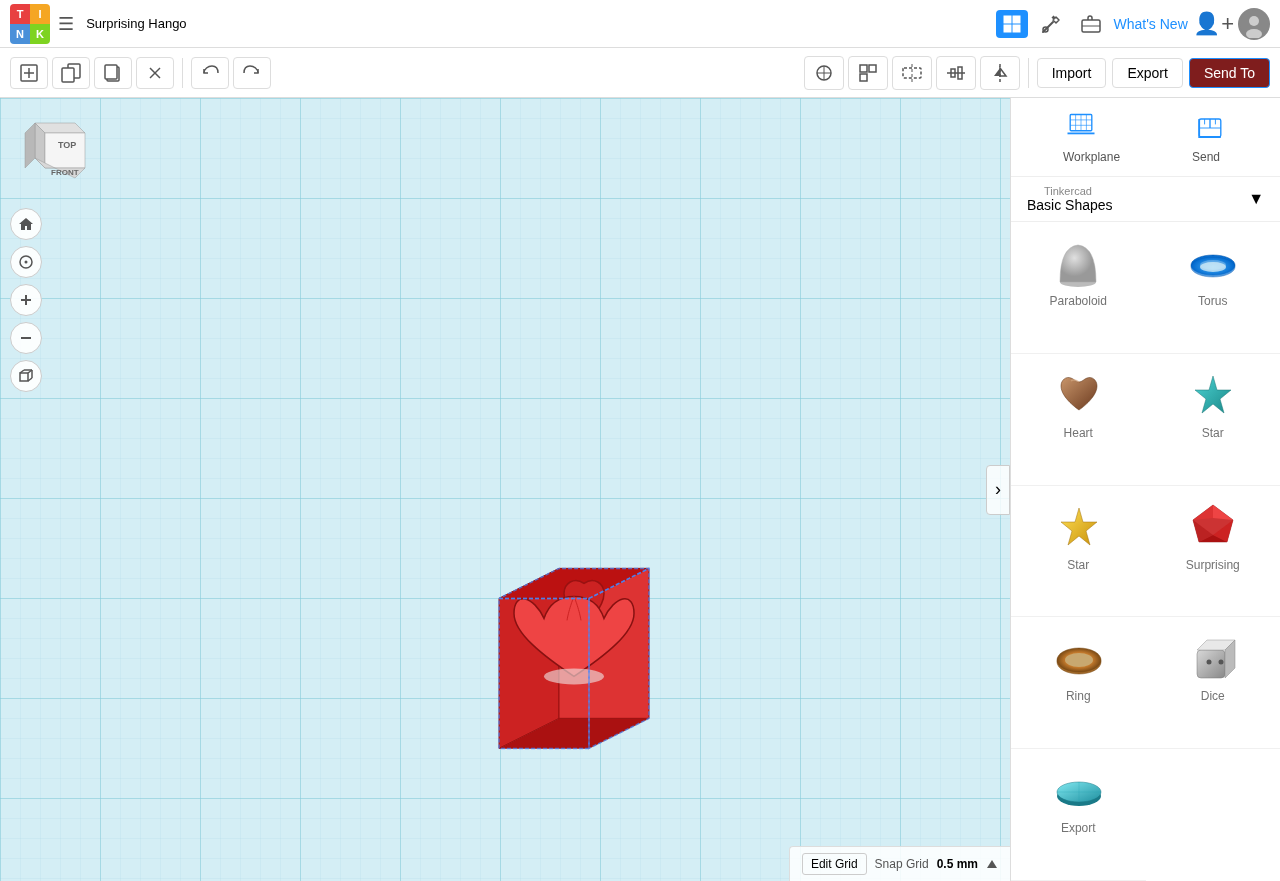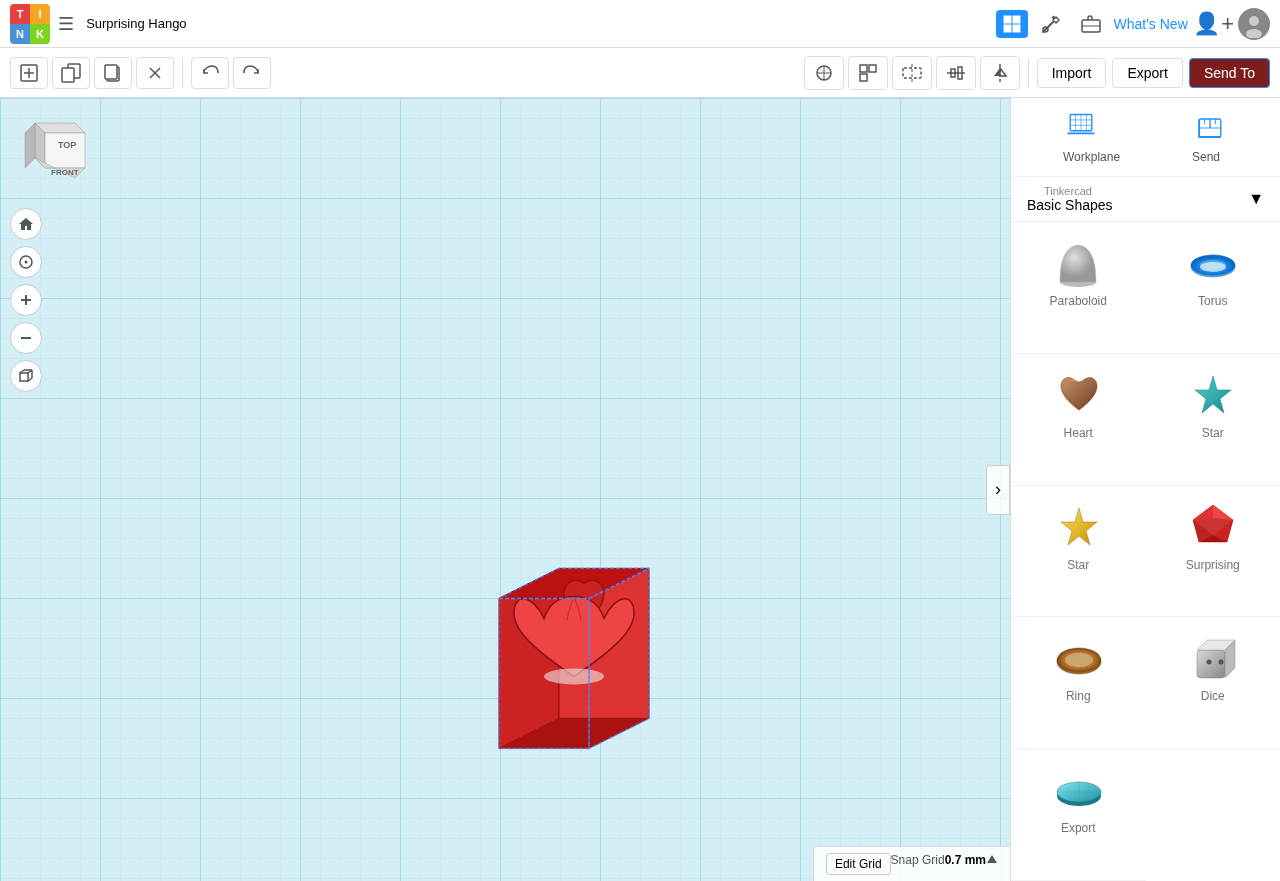--- a/index.html
+++ b/index.html
@@ -114,21 +114,21 @@
       border: 1px solid #ccc;
       width: 24px; height: 50px;
       display: flex; align-items: center; justify-content: center;
       cursor: pointer; font-size: 18px; border-radius: 4px 0 0 4px;
     }
 
     
     .bottom-bar {
       position: absolute;
       bottom: 0; right: 0;
-      display: flex; 
+      display: flex; align-items: center; gap: 8px;
       padding: 6px 12px;
       background: rgba(255,255,255,0.85);
       font-size: 13px;
       border-top: 1px solid #ddd;
       border-left: 1px solid #ddd;
       border-radius: 4px 0 0 0;
     }
 
     
     .shape-panel {
@@ -419,21 +419,21 @@
         <polygon points="40,80 130,80 130,230 40,230" fill="none" stroke="#4488ff" stroke-width="1.5" stroke-dasharray="4,2" opacity="0.7"></polygon>
         <polygon points="130,80 190,50 190,200 130,230" fill="none" stroke="#4488ff" stroke-width="1.5" stroke-dasharray="4,2" opacity="0.7"></polygon>
       </svg>
     </div>
 
     <div class="right-arrow">›</div>
 
     <div class="bottom-bar">
       <button style="background:none;border:1px solid #ccc;border-radius:3px;padding:3px 8px;cursor:pointer;font-size:12px;">Edit Grid</button>
       <span style="font-size:12px;color:#555;">Snap Grid</span>
-      <span style="font-size:12px;font-weight:bold;">0.7 mm</span>
+      <span style="font-size:12px;font-weight:bold;">0.5 mm</span>
       <svg width="12" height="12" viewBox="0 0 12 12">
           <polygon points="6,2 11,10 1,10" fill="#555"></polygon>
         </svg>
     </div>
   </div>
 
   <div class="shape-panel">
 
     <div class="panel-tools">
       <div class="panel-tool">

